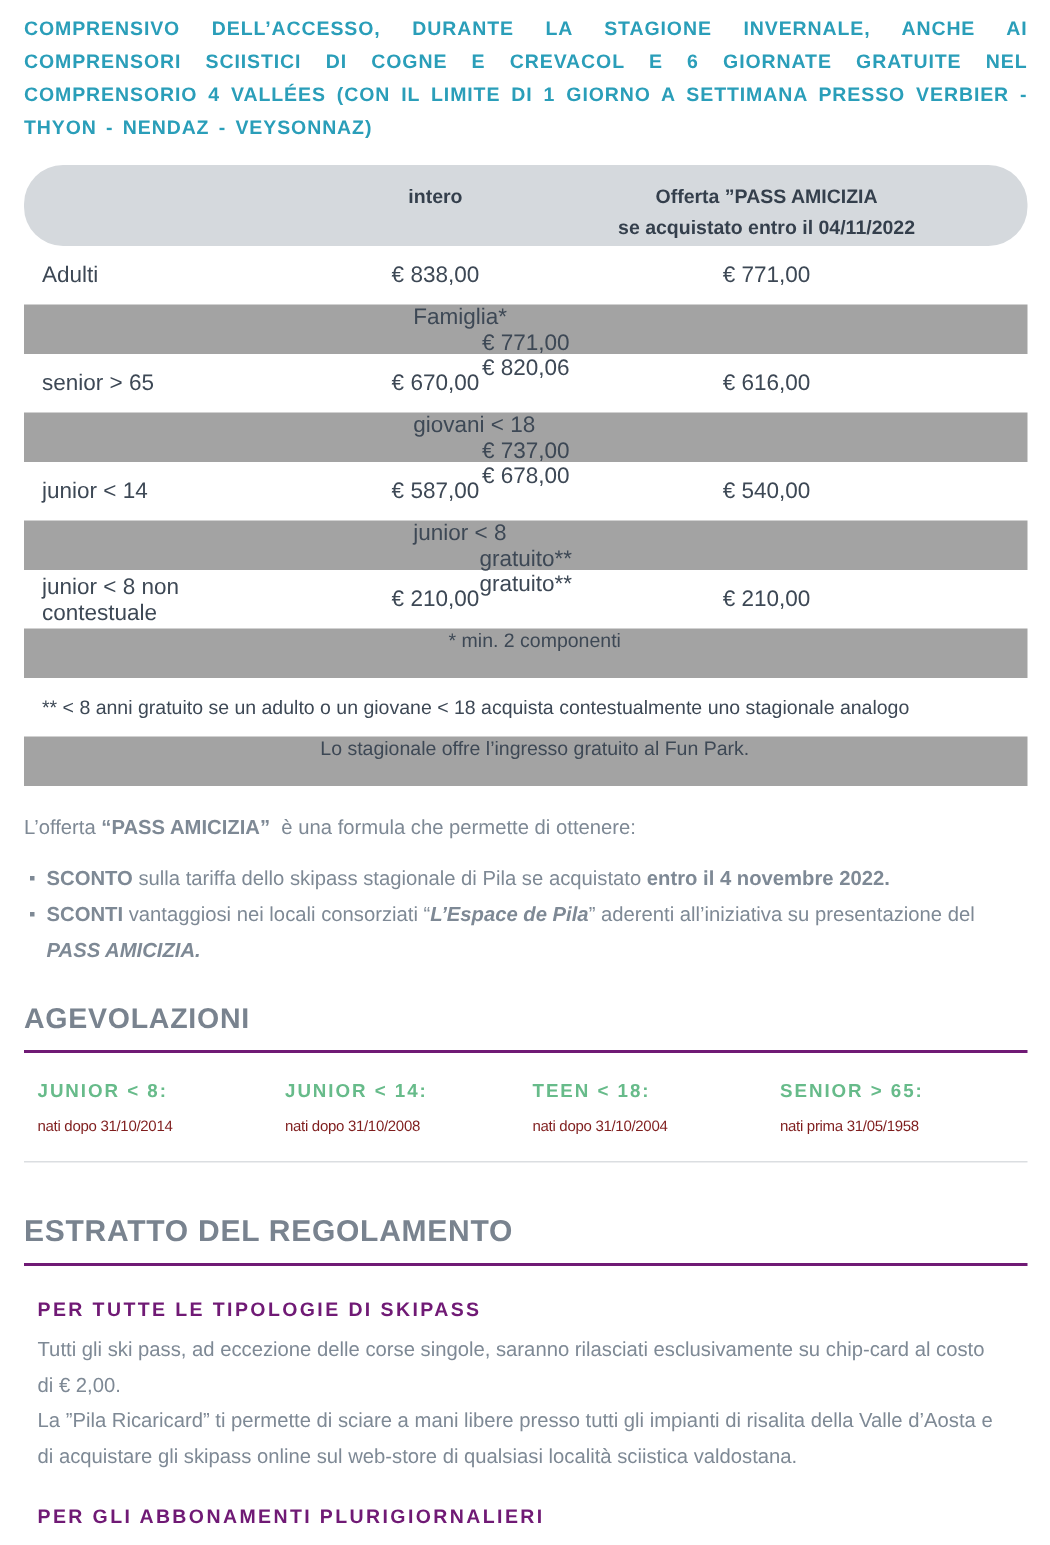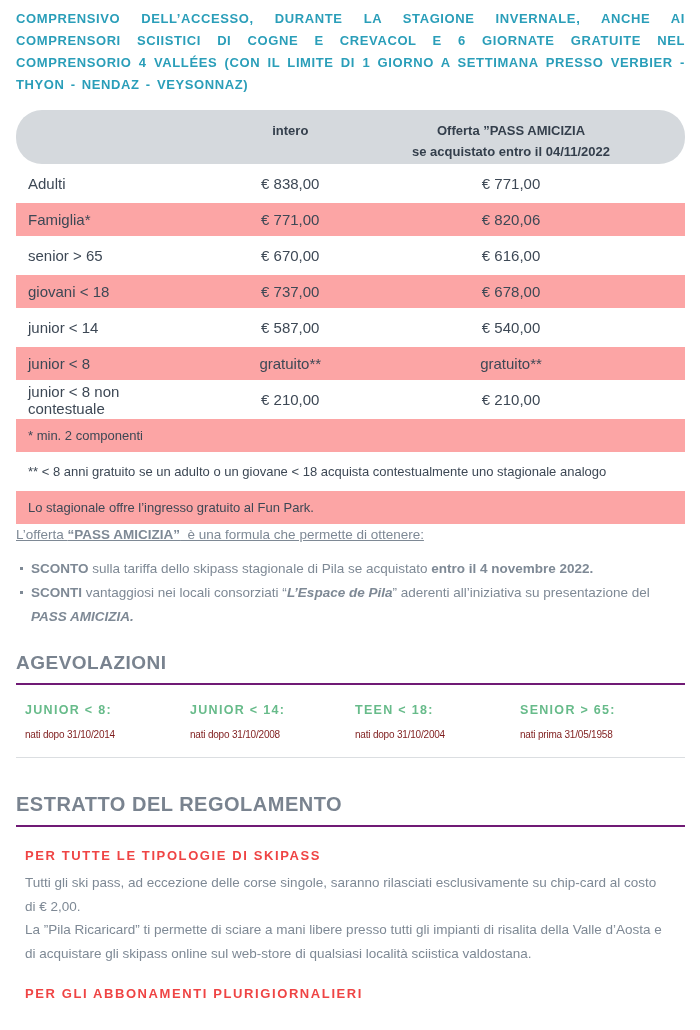--- a/index.html
+++ b/index.html
@@ -20,34 +20,34 @@
     line-height: 22px;
     letter-spacing: 0.6px;
     text-align: justify;
     word-spacing: 2px;
   }
 
   
   .ptable { margin-top: 14px; width: 669px; }
   .pt-row { display: flex; align-items: center; height: 33px; margin-top: 3px;
             color: #3d4855; font-size: 15px; }
-  .pt-row.band, .pt-note.band { background: #fca5a5; }
+  .pt-row.band, .pt-note.band { background: #a3a3a3; flex-direction: column; }
   .pt-header {
     display: flex; align-items: flex-start;
     background: #d5d9dd; height: 54px; padding-top: 10px;
     font-weight: bold; color: #343f4c; font-size: 13px; line-height: 21px; border-radius: 26px;
   }
   .pt-c1 { width: 26%; padding-left: 12px; }
   .pt-c2 { width: 30%; text-align: center; }
   .pt-c3 { width: 36%; text-align: center; }
   .pt-note { display: flex; align-items: center; height: 33px; margin-top: 3px;
              padding-left: 12px; color: #3d4855; font-size: 13px; }
 
   
-  .offer-intro { color: #7e8995; font-size: 13.5px; line-height: 21px; text-decoration: underline; }
+  .offer-intro { margin-top: 17px; color: #7e8995; font-size: 13.5px; line-height: 21px; }
   .offer-intro strong, .bullet strong { color: #7e8995; }
   .bullets { margin-top: 12px; }
   .bullet { display: flex; color: #7e8995; font-size: 13.5px; line-height: 24px; }
   .bullet .marker { width: 3px; height: 3px; background: #7e8995; margin: 10px 8px 0 4px; flex: 0 0 3px; }
   .bullet p { flex: 1; }
   .bi { font-style: italic; }
 
   
   .section-title {
     color: #79838f; font-weight: bold; letter-spacing: 0.5px;
@@ -57,21 +57,21 @@
   .reg-title  { margin-top: 35px; font-size: 20px; padding-bottom: 9px; }
 
   
   .agev-grid { display: flex; margin-top: 18px; padding-left: 9px;
                border-bottom: 1px solid #dbdee1; padding-bottom: 17px; }
   .agev-col { width: 25%; }
   .agev-label { color: #67bb8a; font-weight: bold; font-size: 12.5px; letter-spacing: 1.3px; }
   .agev-value { color: #7f1d1d; font-size: 10px; margin-top: 12px; letter-spacing: -0.2px; }
 
   
-  .sub-heading { color: #ef4444; font-weight: bold; font-size: 13px;
+  .sub-heading { color: #701a75; font-weight: bold; font-size: 13px;
                  letter-spacing: 1.6px; margin-top: 21px; padding-left: 9px; }
   .sub-body { color: #7e8995; font-size: 13.5px; line-height: 23.5px;
               margin-top: 8px; padding-left: 9px; padding-right: 20px; }
 </style>
 </head>
 <body>
 
 <div class="page">
 
   <div class="lead-heading">COMPRENSIVO DELL’ACCESSO, DURANTE LA STAGIONE INVERNALE, ANCHE AI COMPRENSORI SCIISTICI DI COGNE E CREVACOL E 6 GIORNATE GRATUITE NEL COMPRENSORIO 4 VALLÉES (CON IL LIMITE DI 1 GIORNO A SETTIMANA PRESSO VERBIER - THYON - NENDAZ - VEYSONNAZ)</div>

